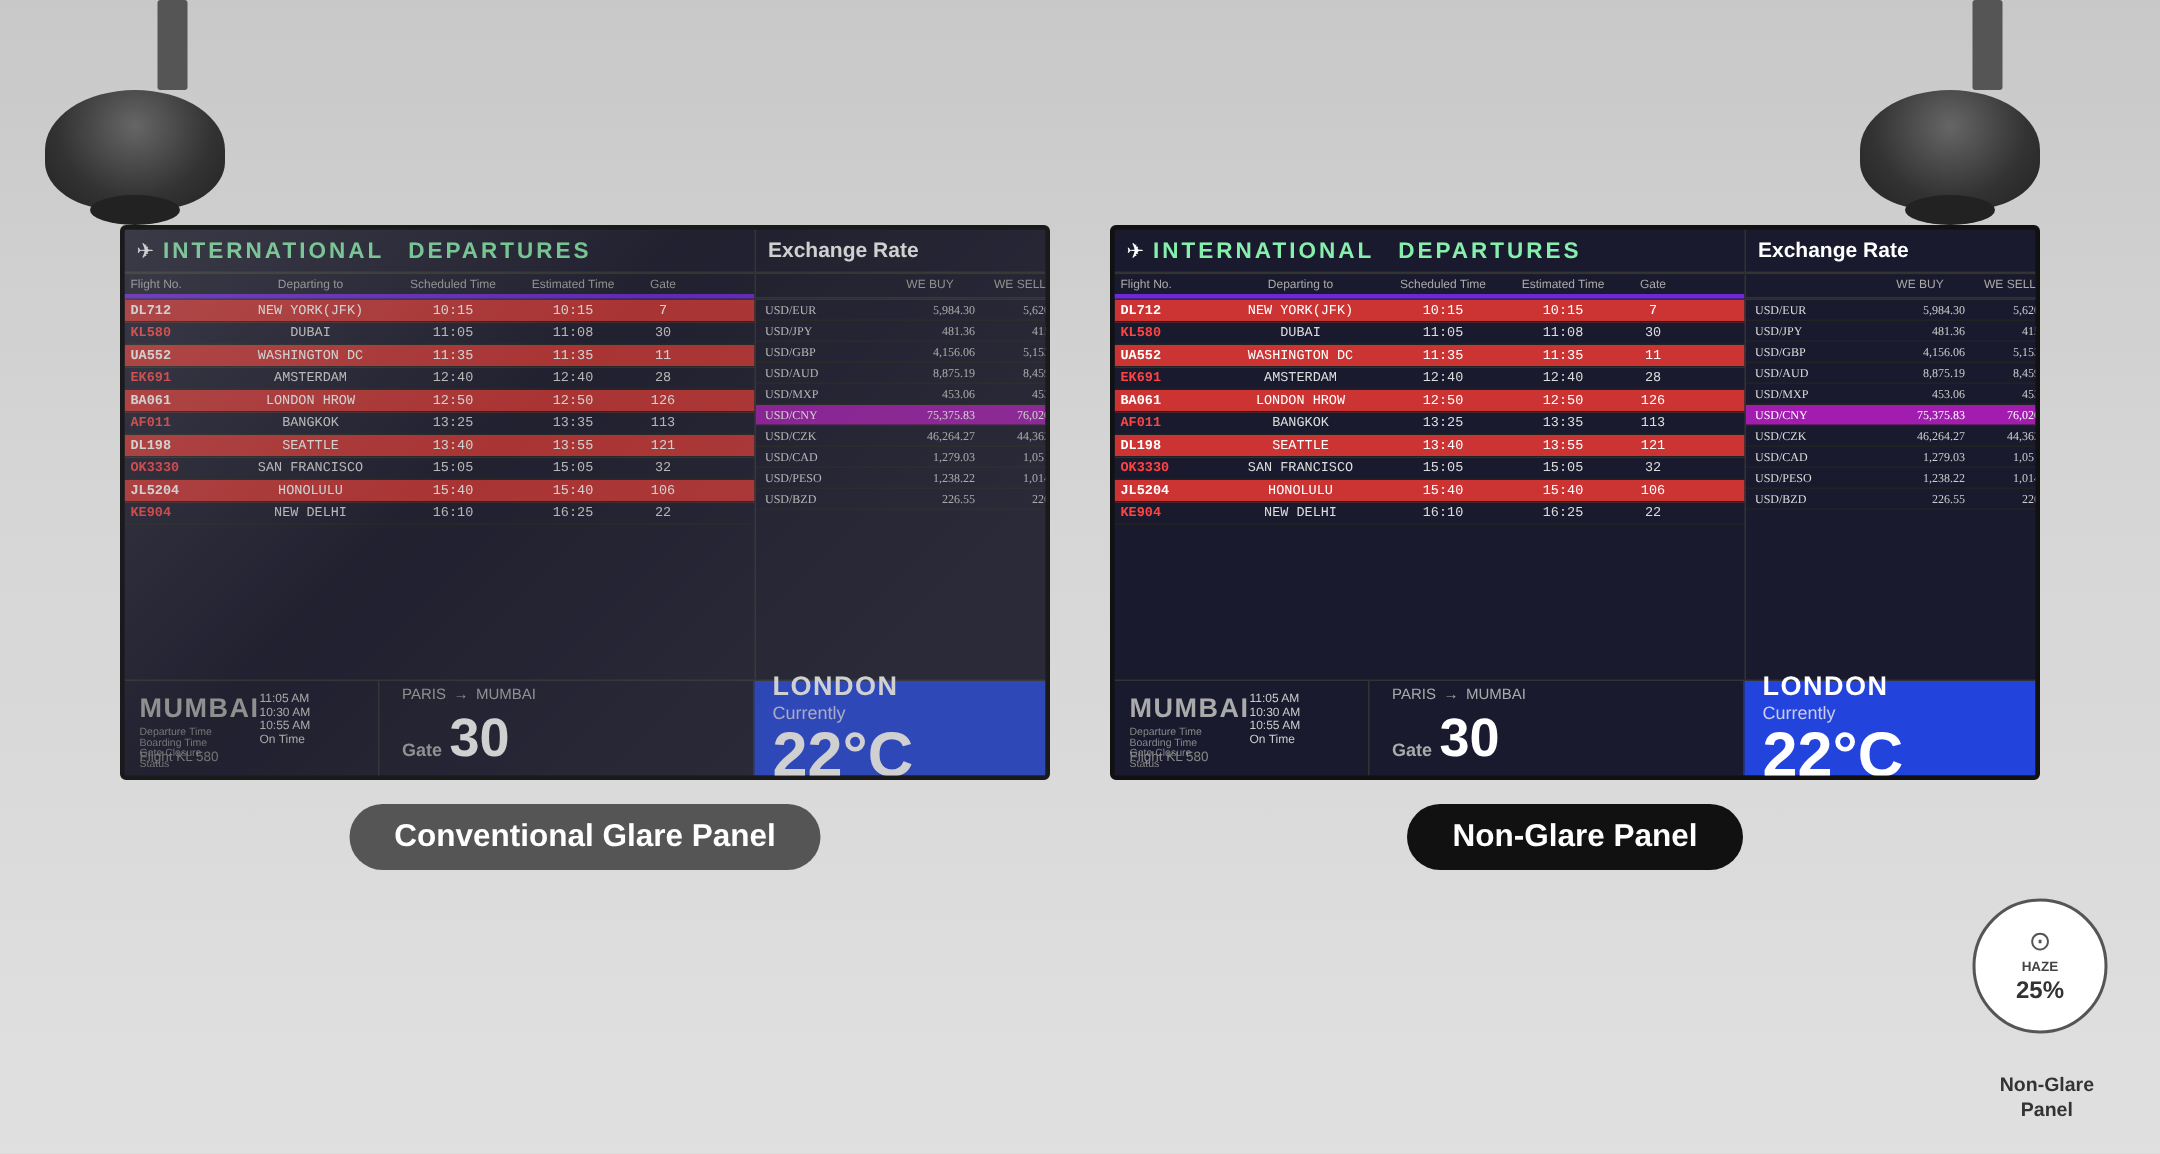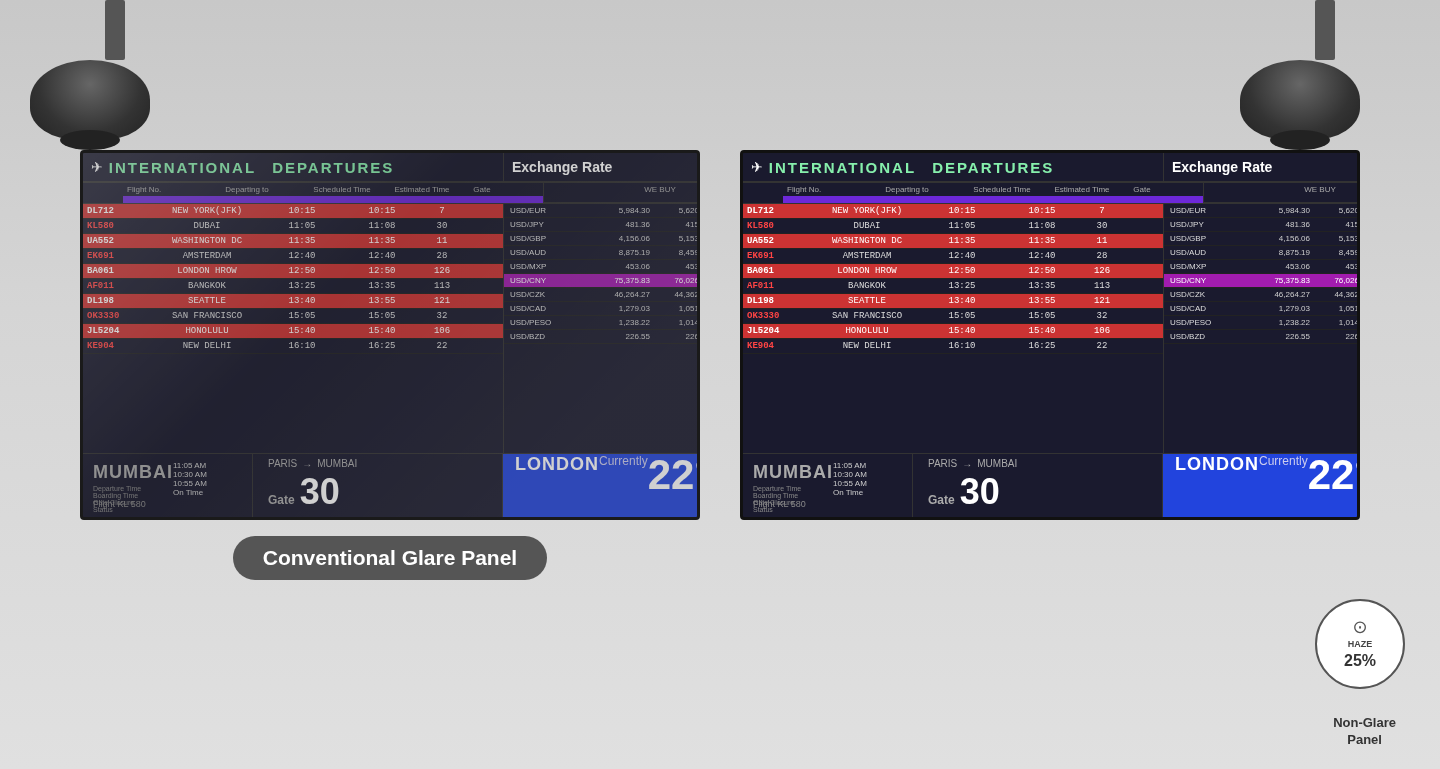--- a/index.html
+++ b/index.html
@@ -116,22 +116,21 @@
       font-weight: bold;
       letter-spacing: 2px;
       color: #86efac;
     }
 
     .departures-header {
       display: grid;
       grid-template-columns: 65px 110px 80px 80px 40px;
       padding: 2px 4px;
       background: #1a1a2e;
-      border-bottom: 7px solid #6d28d9;
-      margin-left: 40px;
+      border-bottom: 3px solid #6d28d9;
     }
 
     .departures-header span {
       font-size: 8px;
       color: #aaa;
       text-align: center;
     }
     .departures-header span:first-child { text-align: left; }
 
     .flight-row {
@@ -249,30 +248,30 @@
     }
 
     .exchange-row.highlighted {
       background: #a21caf;
     }
 
     .exchange-row span {
       font-size: 8px;
       color: #ccc;
       text-align: right;
-      font-family: Liberation Sans, sans-serif;
+      font-family: Liberation Serif, serif;
     }
     .exchange-row span:first-child { text-align: left; color: #ddd; }
     .exchange-row.highlighted span { color: white; }
 
     
     .weather-section {
       background: #2244dd;
       display: flex;
-      flex-direction: row;
+      flex-direction: column;
       justify-content: center;
       padding: 0 12px;
     }
 
     .weather-city {
       font-size: 18px;
       font-weight: bold;
       color: white;
       letter-spacing: 1px;
     }
@@ -746,20 +745,21 @@
           </div>
         </div>
         <div class="weather-section" style="flex:1;">
           <div class="weather-city">LONDON</div>
           <div class="weather-currently">Currently</div>
           <div class="weather-temp">22°C</div>
         </div>
       </div>
     </div>
 
+    <div class="panel-label non-glare">Non-Glare Panel</div>
   </div>
 </div>
 
 <div class="haze-badge" style="position:absolute; bottom:80px; right:35px;">
   <div class="haze-inner">
     <div style="font-size:18px; color:#555;">⊙</div>
     <div style="font-size:9px; font-weight:bold; color:#444;">HAZE</div>
     <div style="font-size:16px; font-weight:bold; color:#333;">25%</div>
   </div>
 </div>

